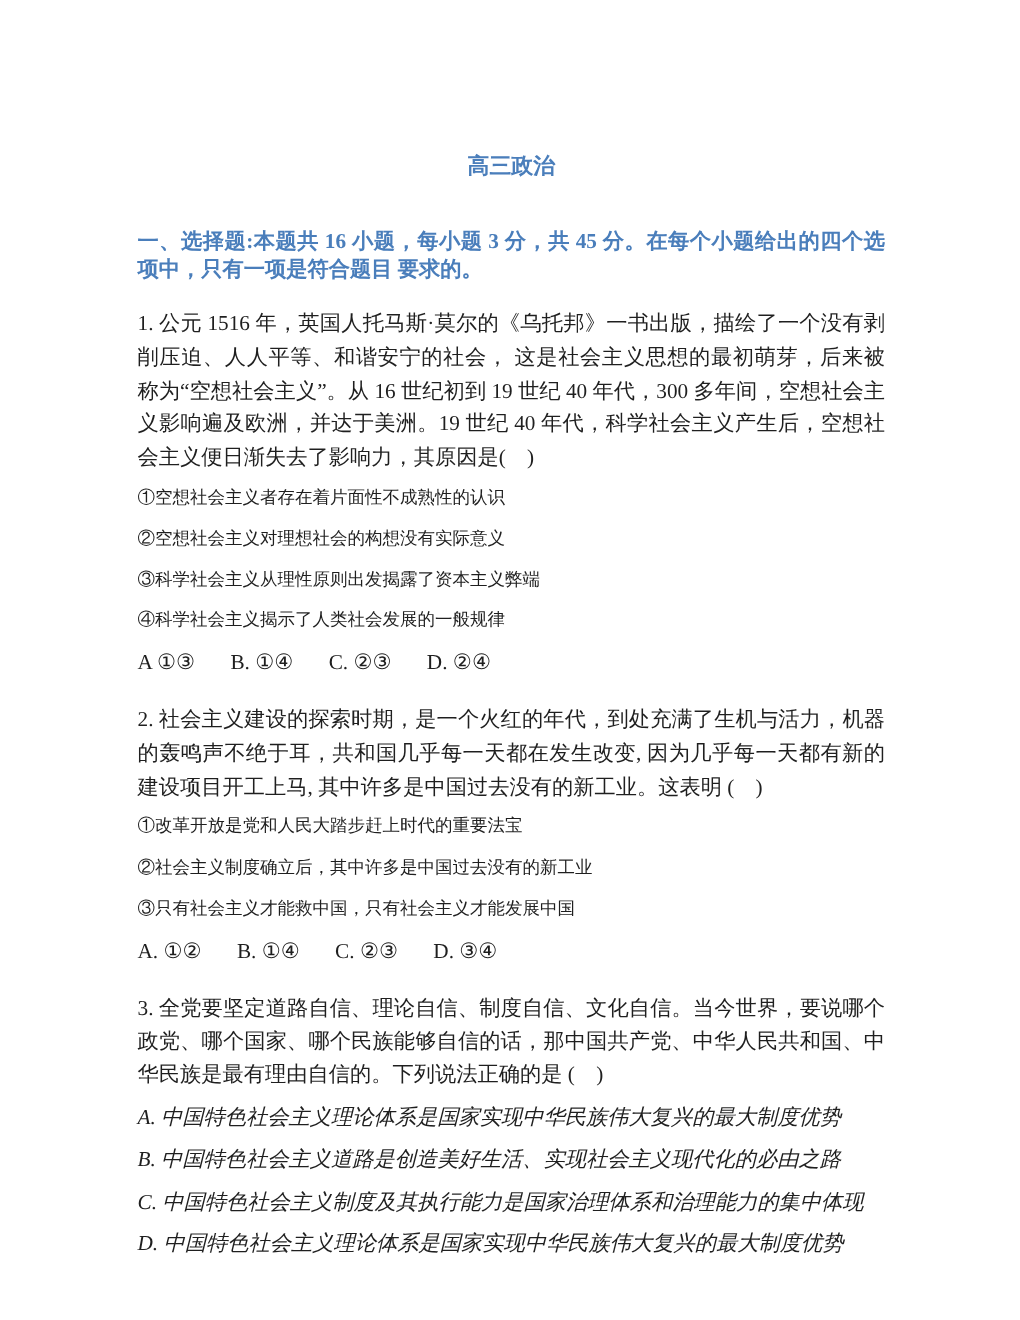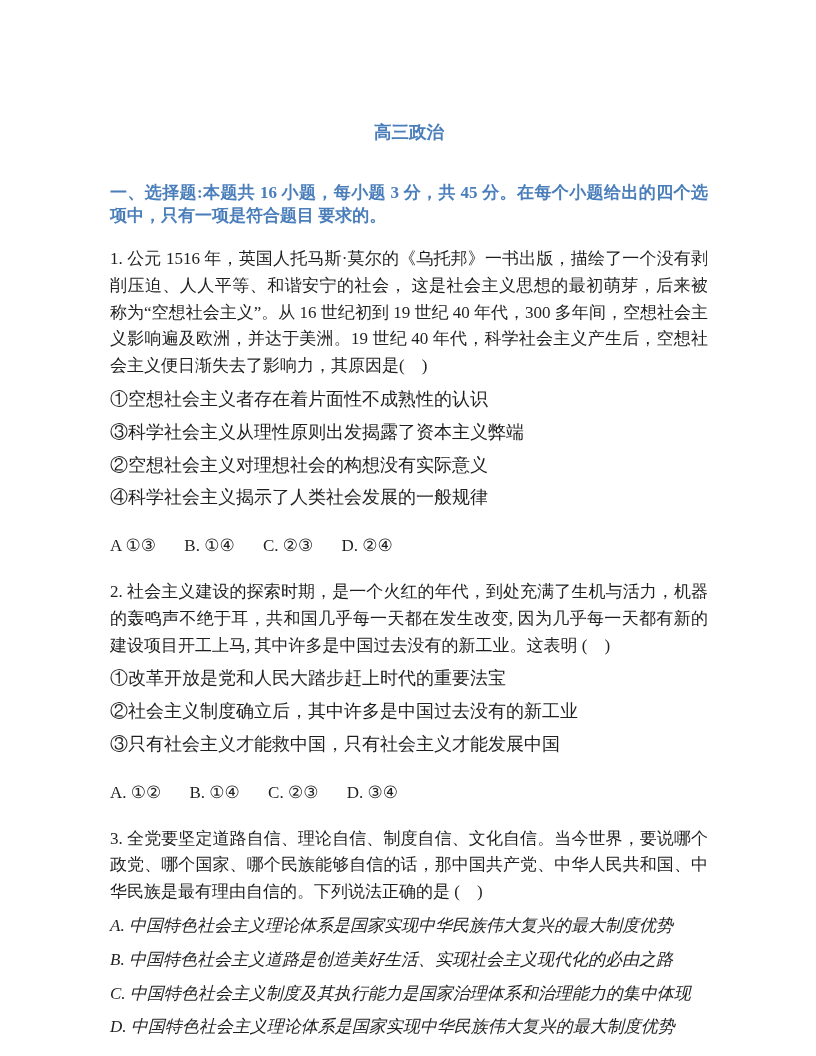--- a/index.html
+++ b/index.html
@@ -48,25 +48,25 @@
     margin-top: 19px;
   }
   .stem {
     margin: 0;
     font-size: 17px;
     line-height: 26.8px;
     text-align: justify;
   }
   .statement {
     margin: 6px 0 0 0;
-    font-size: 18px;
+    font-size: 14px;
     line-height: 26.8px;
   }
   .choices-row {
-    margin: 22px 0 0 0;
+    margin: 6px 0 0 0;
     font-size: 17px;
     line-height: 26.8px;
   }
   .choice-inline {
     display: inline-block;
     margin-right: 24px;
   }
   .choice-inline:last-child { margin-right: 0; }
   .choice-line {
     margin: 7px 0 0 0;
@@ -82,22 +82,22 @@
 <div class="page">
   <div class="content">
 
     <h1 class="doc-title">高三政治</h1>
 
     <p class="section-header">一、选择题:本题共 16 小题，每小题 3 分，共 45 分。在每个小题给出的四个选项中，只有一项是符合题目 要求的。</p>
 
     <section class="question">
       <p class="stem">1. 公元 1516 年，英国人托马斯·莫尔的《乌托邦》一书出版，描绘了一个没有剥削压迫、人人平等、和谐安宁的社会， 这是社会主义思想的最初萌芽，后来被称为“空想社会主义”。从 16 世纪初到 19 世纪 40 年代，300 多年间，空想社会主义影响遍及欧洲，并达于美洲。19 世纪 40 年代，科学社会主义产生后，空想社会主义便日渐失去了影响力，其原因是(　)</p>
       <p class="statement">①空想社会主义者存在着片面性不成熟性的认识</p>
+      <p class="statement">②空想社会主义对理想社会的构想没有实际意义</p>
       <p class="statement">③科学社会主义从理性原则出发揭露了资本主义弊端</p>
-      <p class="statement">②空想社会主义对理想社会的构想没有实际意义</p>
       <p class="statement">④科学社会主义揭示了人类社会发展的一般规律</p>
       <p class="choices-row">
         <span class="choice-inline">A ①③</span>
         <span class="choice-inline">B. ①④</span>
         <span class="choice-inline">C. ②③</span>
         <span class="choice-inline">D. ②④</span>
       </p>
     </section>
 
     <section class="question">

